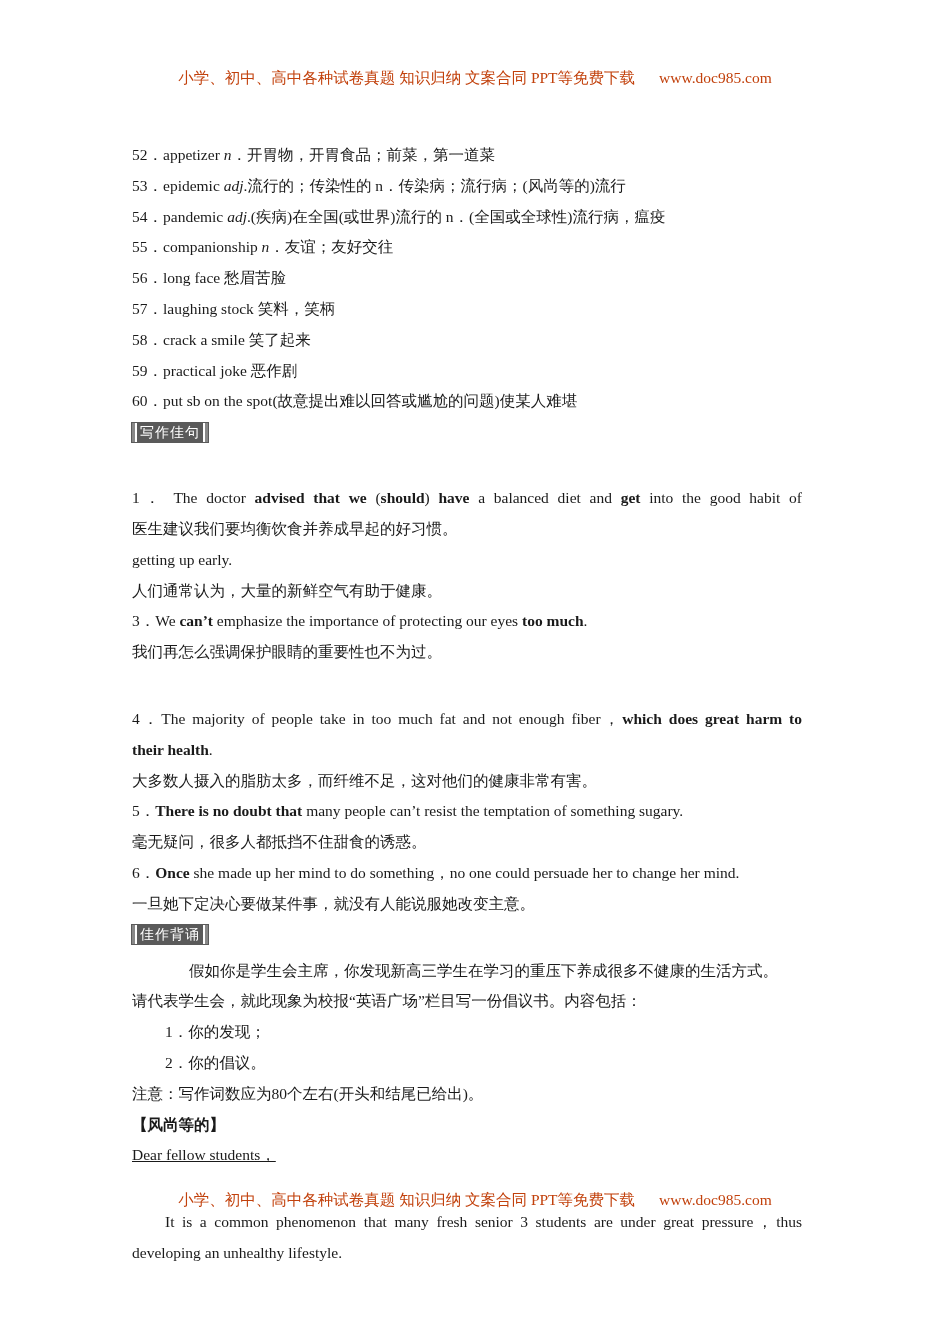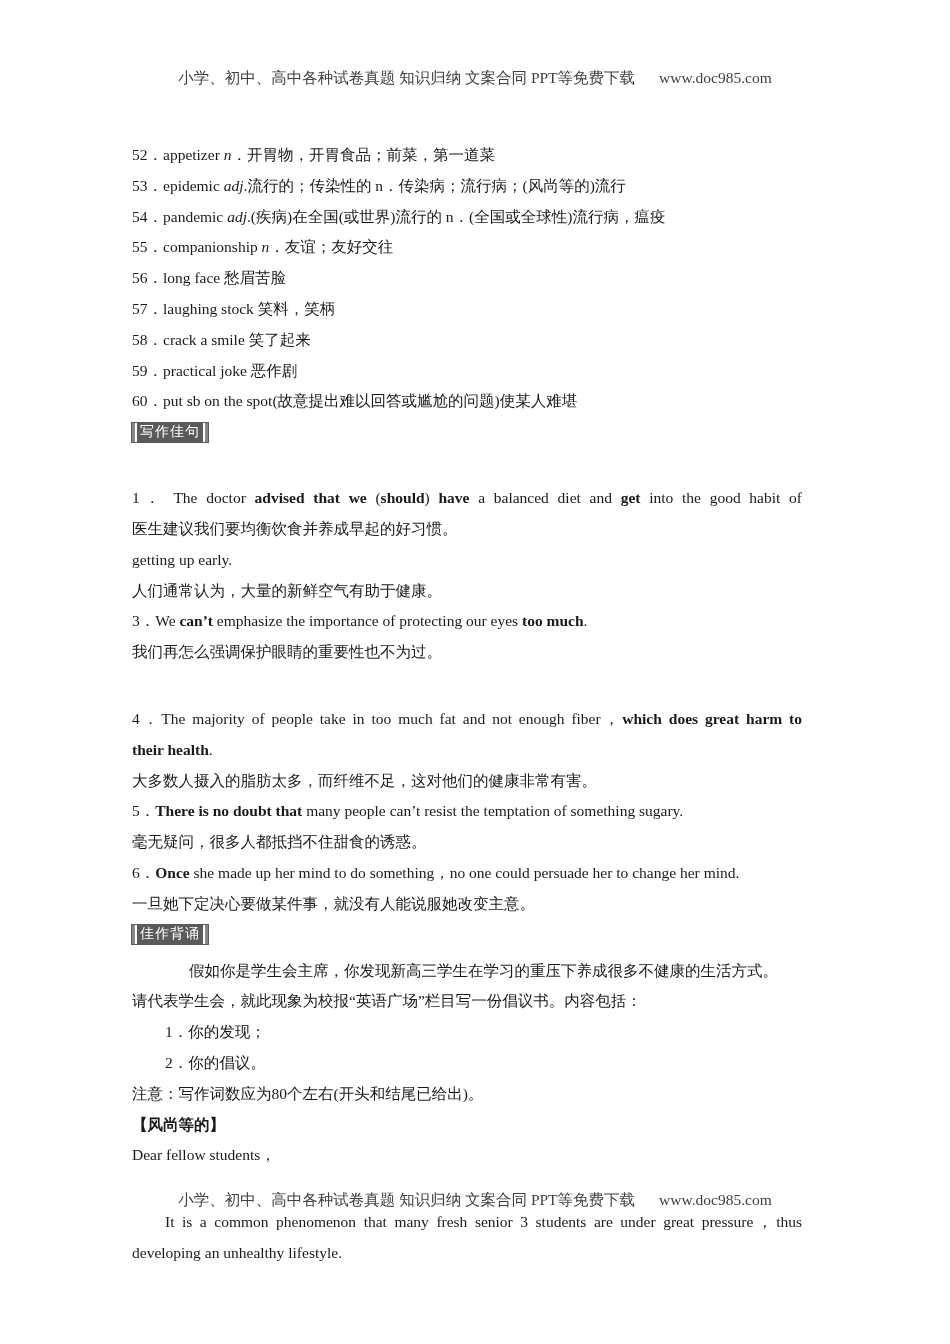--- a/index.html
+++ b/index.html
@@ -3,45 +3,45 @@
 <meta charset="utf-8">
 <style>
   html, body { margin: 0; padding: 0; background: #ffffff; }
   body {
     width: 950px; height: 1344px; position: relative; overflow: hidden;
     font-family: "Liberation Serif", "DejaVu Serif", serif;
     color: #1a1a1a;
   }
   .header, .footer {
     position: absolute; left: 0; width: 950px; text-align: center;
-    font-size: 15.5px; color: #404040;
+    font-size: 15.5px; color: #c2410c;
   }
   .header { top: 68px; }
   .footer { top: 1190px; }
   .header .site, .footer .site { margin-left: 24px; }
   .content {
     position: absolute; left: 132px; top: 140px; width: 670px;
     font-size: 15.5px; line-height: 30.8px;
   }
   .line { white-space: nowrap; }
   .pos { font-style: italic; }
   .badge-row { height: 30px; display: flex; align-items: center; }
   .badge {
     display: inline-flex; align-items: center;
     height: 19px; background: #5a5a5a; color: #fff;
-    font-family: Liberation Serif, serif; font-size: 14px;
+    font-family: Liberation Sans, sans-serif; font-size: 14px;
     padding: 0 5px; border-left: 3px solid #888; border-right: 3px solid #888;
     outline: 1px solid #5a5a5a; letter-spacing: 1px;
     box-shadow: inset 2px 0 0 #fff, inset -2px 0 0 #fff;
   }
   .justify-line { text-align: justify; text-align-last: justify; white-space: normal; margin-top: 36px; }
   .indent { text-indent: 33px; text-align: center; }
   .sub-indent { padding-left: 33px; }
   .title-bracket { font-weight: bold; }
-  .u { }
+  .u { text-decoration: underline; }
   b { font-weight: bold; }
 </style>
 </head>
 <body>
 
 <div class="header">
   <span>小学、初中、高中各种试卷真题  知识归纳  文案合同  PPT等免费下载</span><span class="site">www.doc985.com</span>
 </div>
 
 <div class="content">

